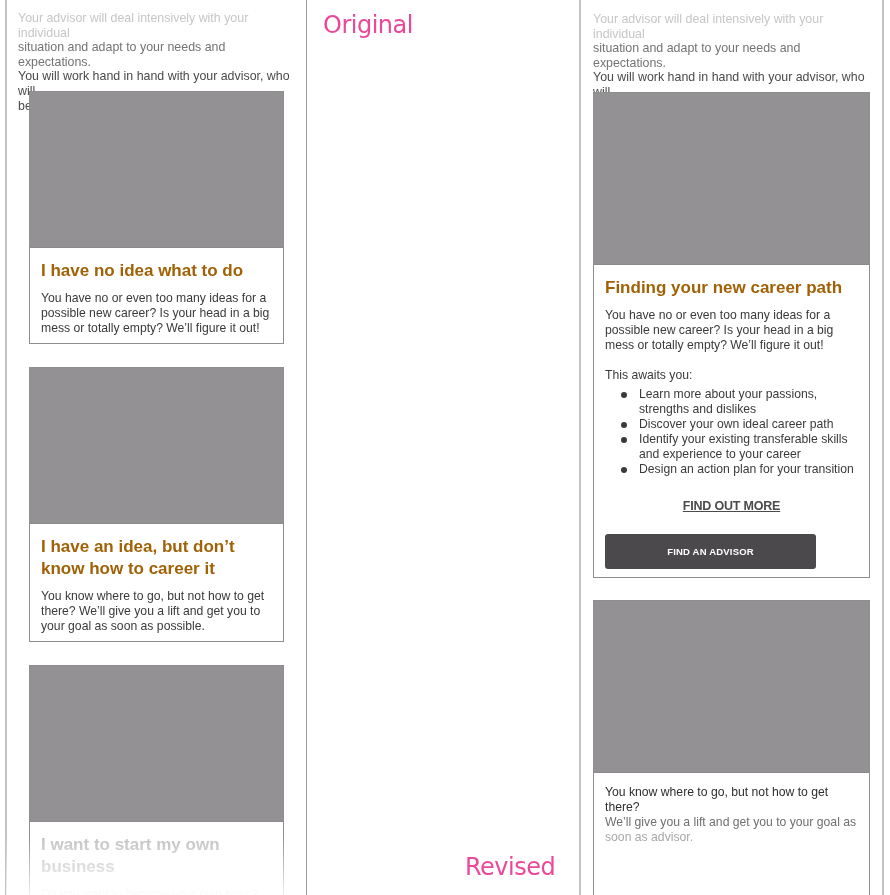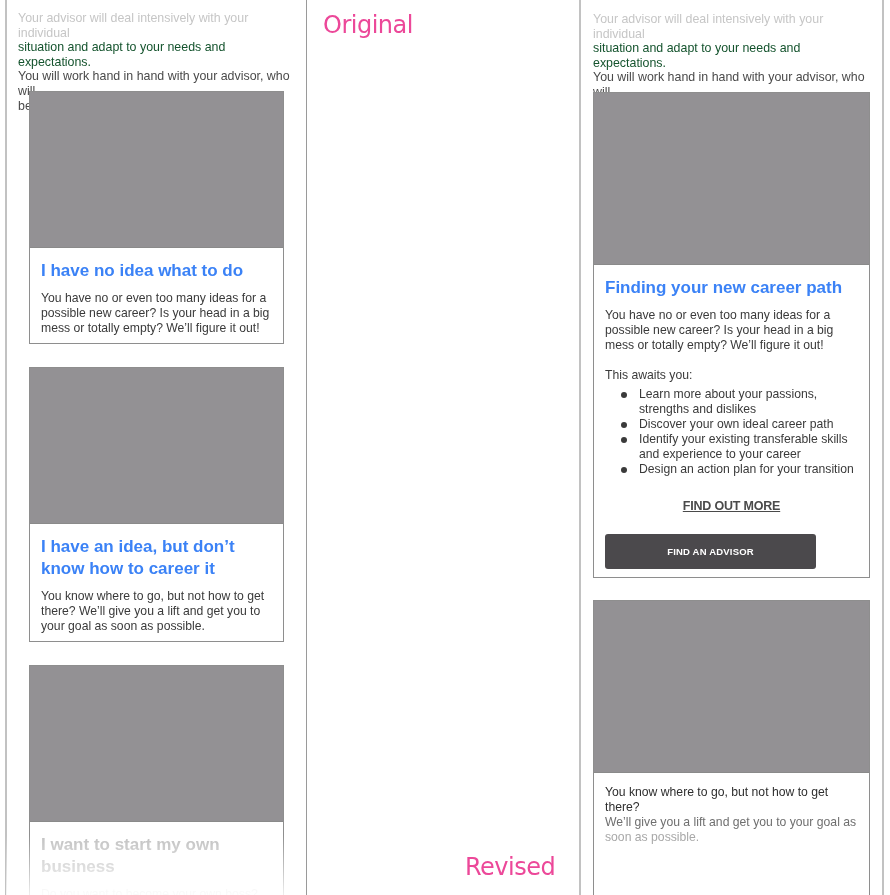--- a/index.html
+++ b/index.html
@@ -8,28 +8,28 @@
 
   .vline { position: absolute; top: 0; width: 2px; height: 895px; background: #c2c2c2; }
   .vline.dark { background: #9a9a9a; width: 1px; }
 
   .panel { position: absolute; top: 0; height: 895px; overflow: hidden; }
   .panel.left { left: 6px; width: 299px; }
   .panel.right { left: 581px; width: 300px; }
 
   .intro { position: absolute; font-size: 12.4px; line-height: 14.6px; color: #4a4a4a; }
   .intro .faded { color: #c6c6c6; }
-  .intro .mid { color: #14532d; }
+  .intro .mid { color: #737373; }
   .panel.left .intro { left: 12px; top: 11px; width: 280px; }
   .panel.right .intro { left: 12px; top: 12px; width: 282px; }
 
   .card { position: absolute; border: 1px solid #8e8e8e; background: #fff; }
   .card .img { width: 100%; background: #939194; border-bottom: 1px solid #8a8a8a; }
   .card .body { padding: 12px 11px 10px 11px; }
-  .card h3 { font-size: 17px; line-height: 22px; font-weight: bold; color: #3b82f6; margin-bottom: 9px; }
+  .card h3 { font-size: 17px; line-height: 22px; font-weight: bold; color: #a16207; margin-bottom: 9px; }
   .card p { font-size: 12.2px; line-height: 15px; color: #3a3a3a; }
 
   .panel.left .card { left: 23px; width: 255px; }
   .panel.left .card .img { height: 156px; }
   .panel.left .card.c1 { top: 91px; height: 253px; }
   .panel.left .card.c2 { top: 367px; height: 275px; }
   .panel.left .card.c3 { top: 665px; height: 260px; }
   .panel.left .card.c3 h3 { color: #c2c2c2; }
   .panel.left .card.c3 p { color: #e2e2e2; }
 
@@ -124,18 +124,18 @@
       <button class="advisor-btn">FIND AN ADVISOR</button>
     </div>
   </div>
 
   <div class="card c2">
     <div class="img"></div>
     <div class="body">
       <p>
         <span class="p1">You know where to go, but not how to get there?</span><br>
         <span class="p2">We’ll give you a lift and get you to your goal as</span><br>
-        <span class="p3">soon as possible.</span>
+        <span class="p3">soon as advisor.</span>
       </p>
 
     </div>
   </div>
 </div>
 
 </body></html>

